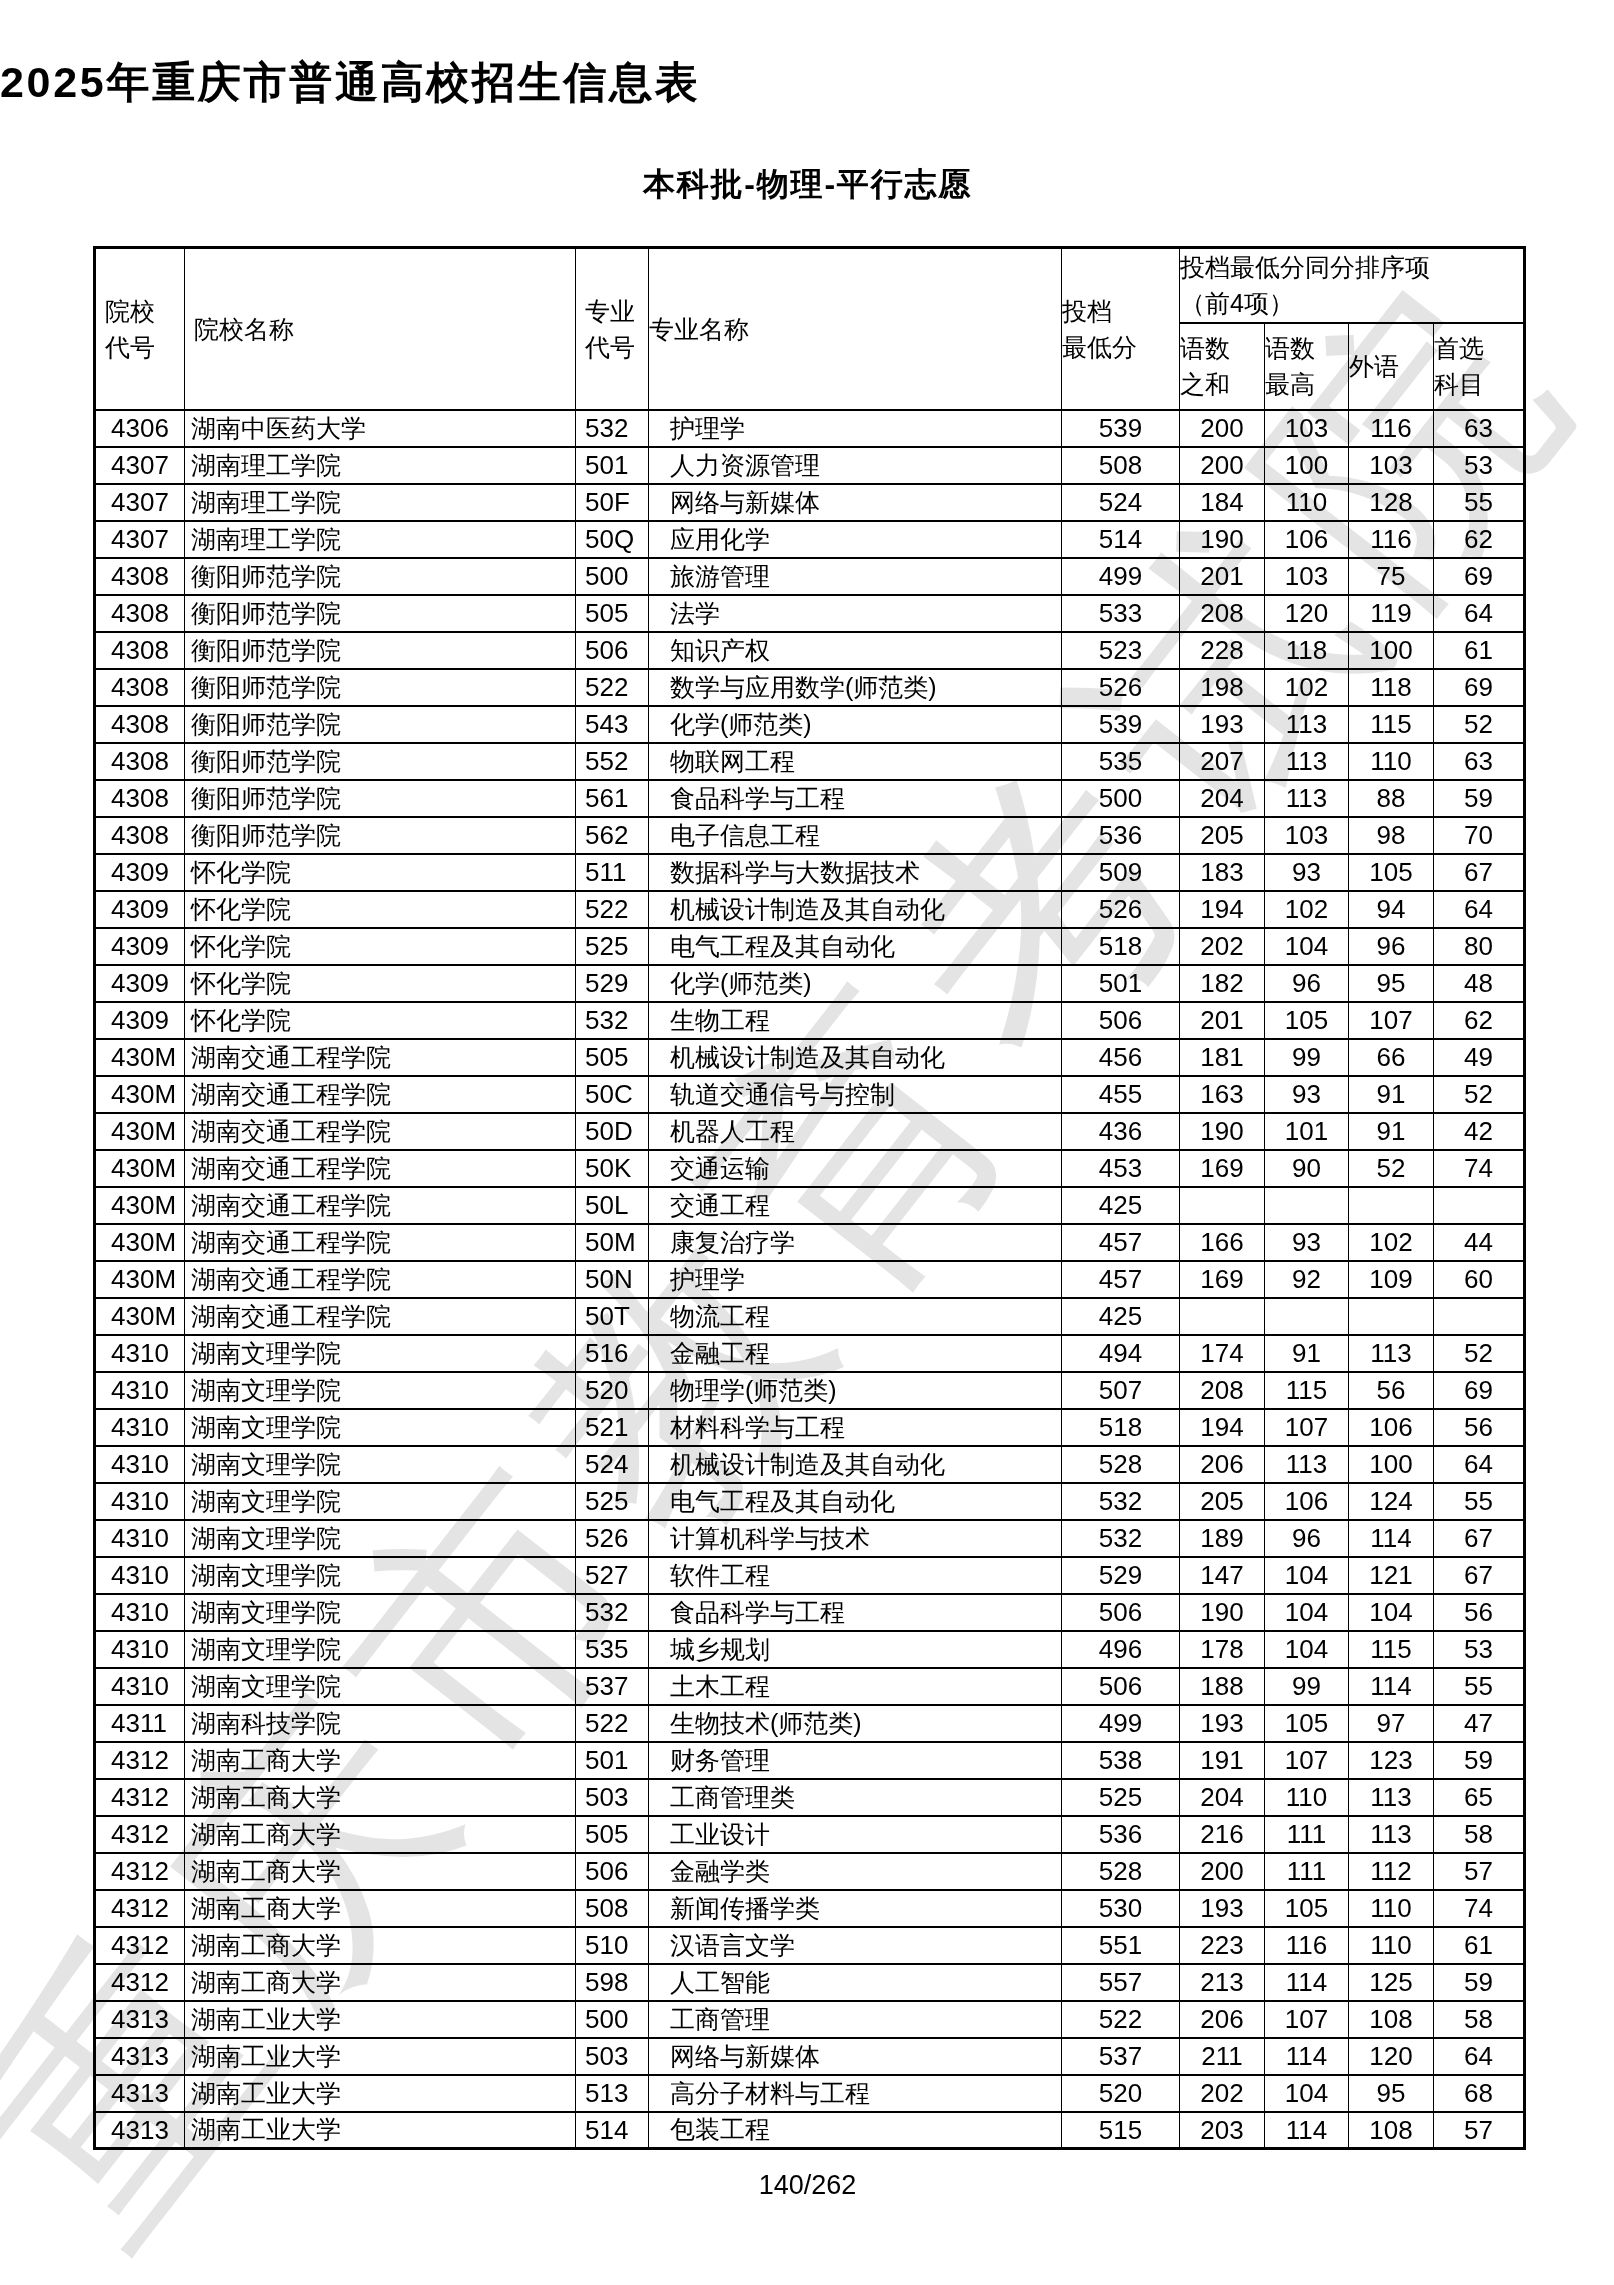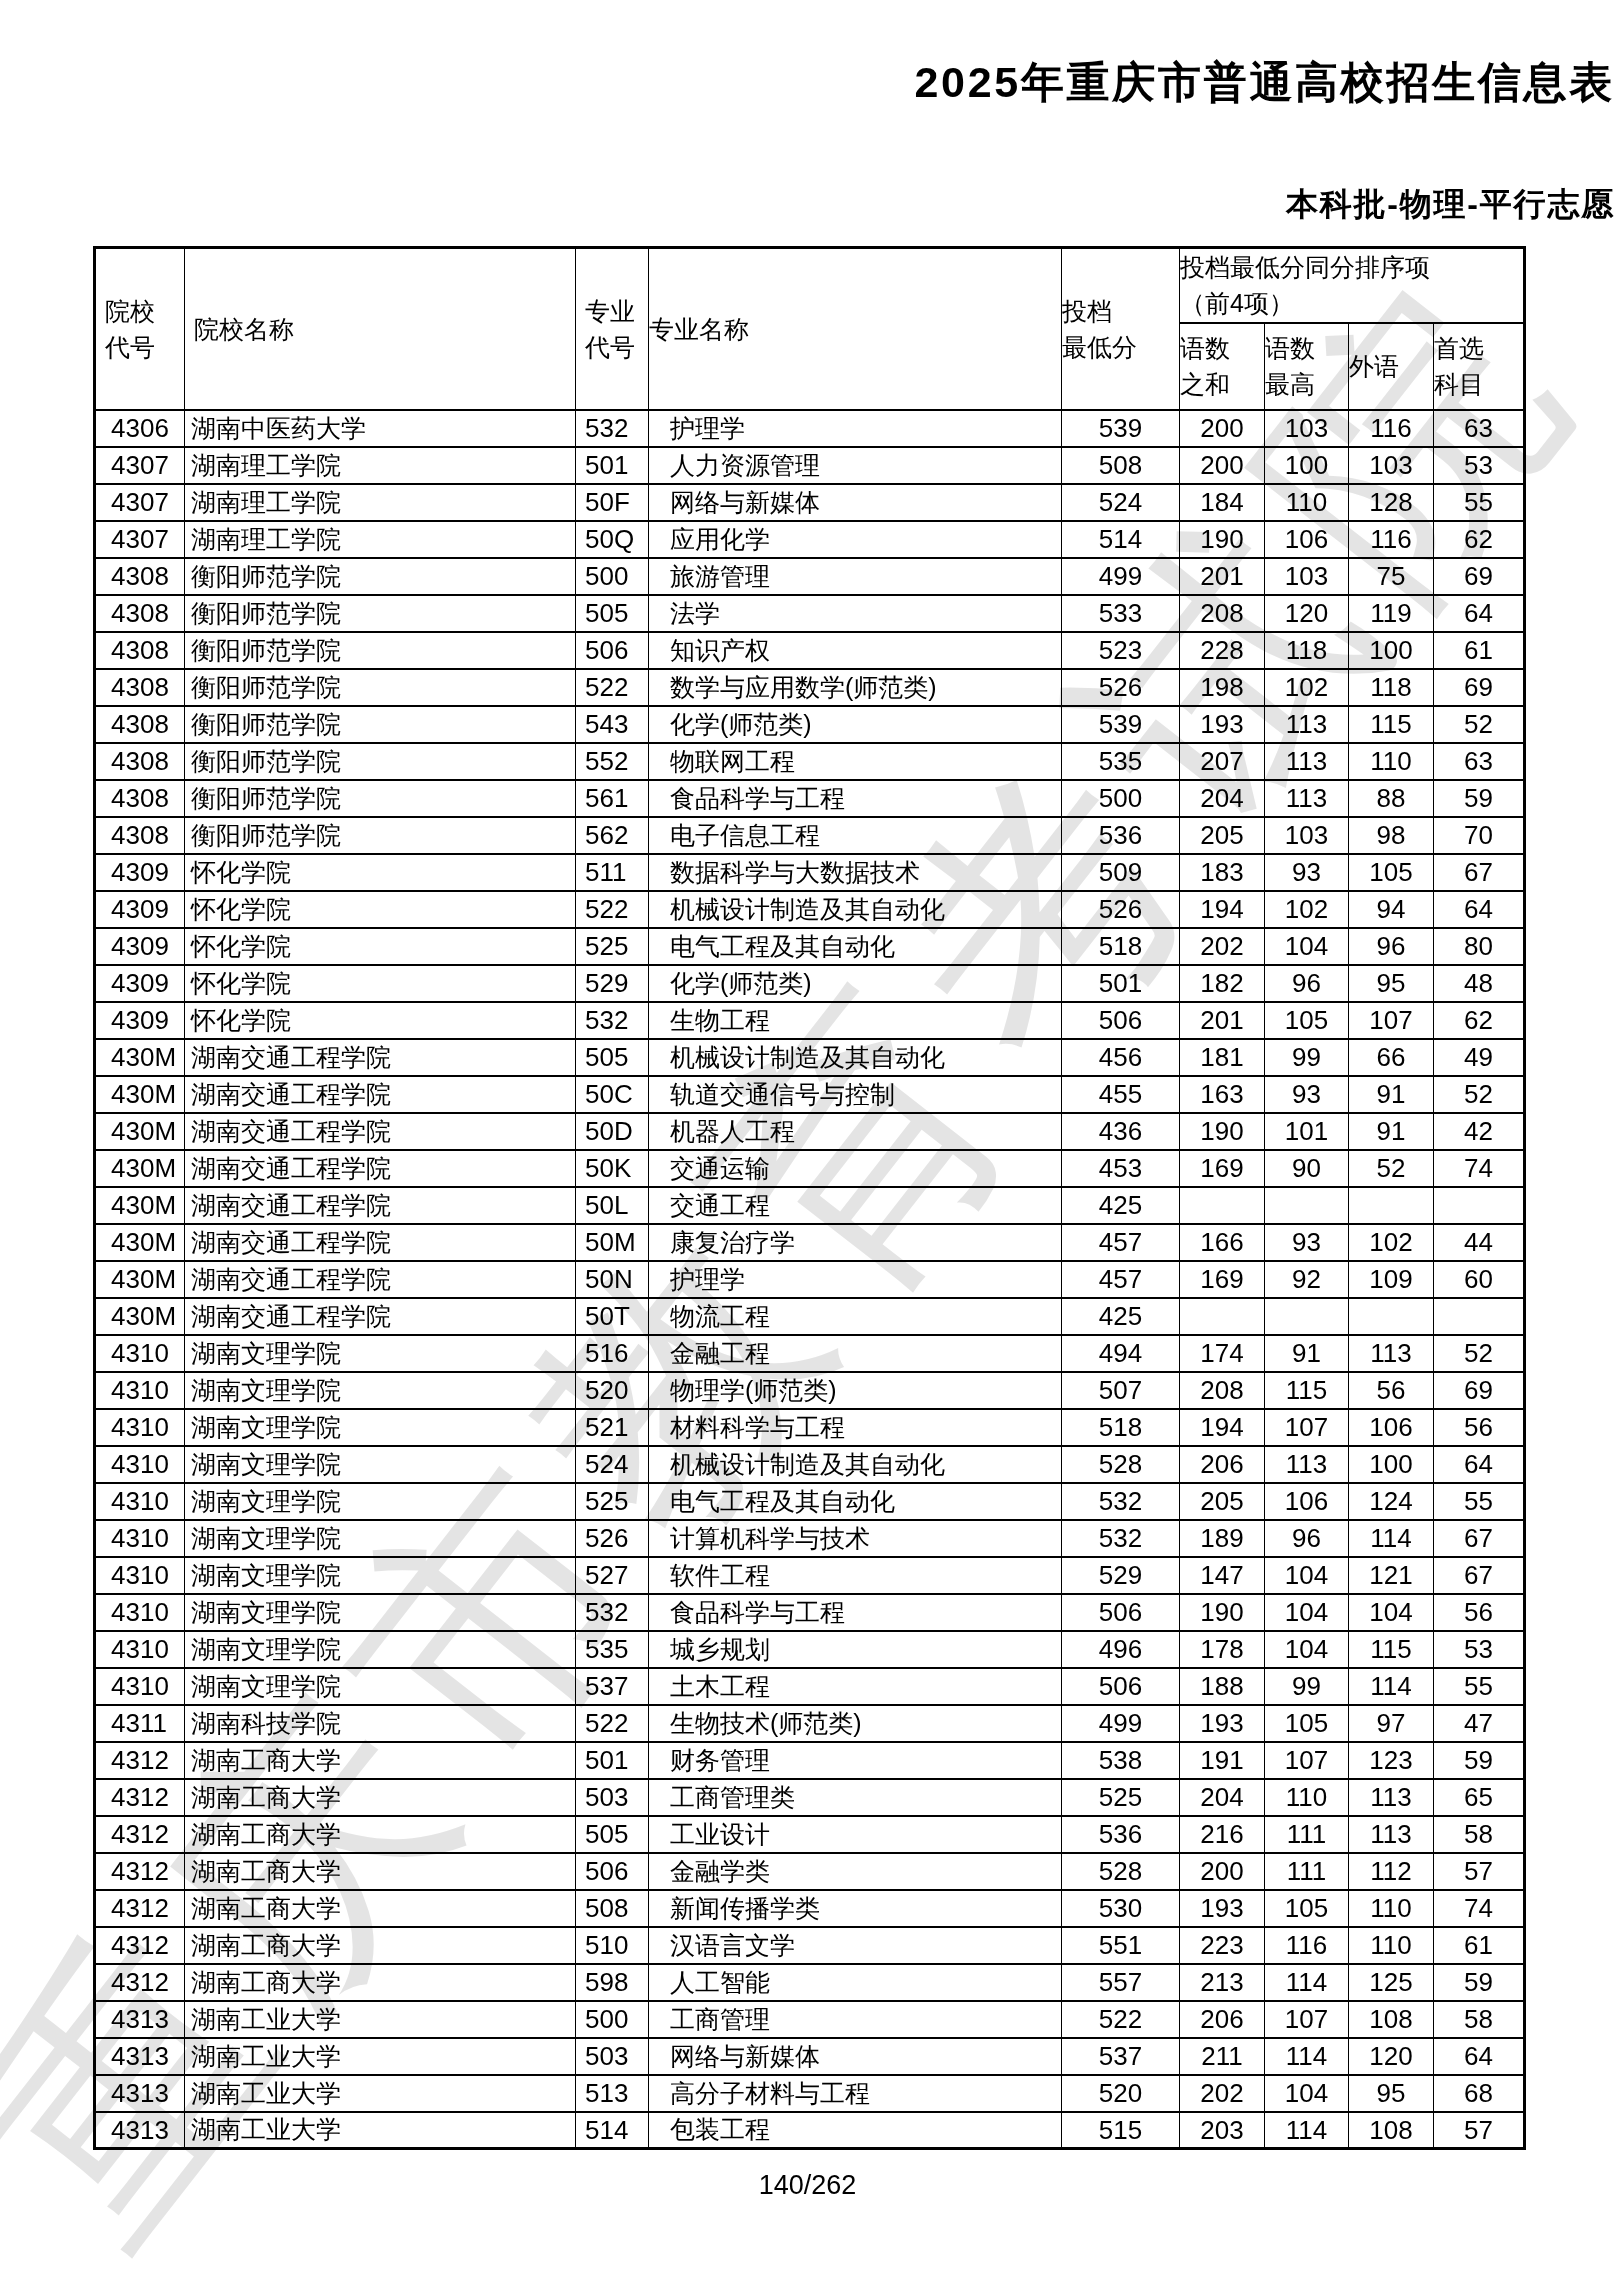--- a/index.html
+++ b/index.html
@@ -9,30 +9,30 @@
     width: 1615px;
     height: 2285px;
     overflow: hidden;
     color: #000;
     font-family: "Liberation Sans", "DejaVu Sans", sans-serif;
   }
   .title {
     position: absolute;
     top: 54px; left: 0;
     width: 100%;
-    text-align: right;
+    text-align: left;
     font-size: 43px;
     font-weight: 900;
     letter-spacing: 2.7px;
   }
   .subtitle {
     position: absolute;
-    top: 183px; left: 0;
+    top: 163px; left: 0;
     width: 100%;
-    text-align: right;
+    text-align: center;
     font-size: 32px;
     font-weight: 700;
     letter-spacing: 1.8px;
   }
   .watermark {
     position: absolute;
     top: 1257px; left: 778px;
     transform: translate(-50%, -50%) rotate(-52deg);
     font-size: 271px;
     letter-spacing: 27px;

